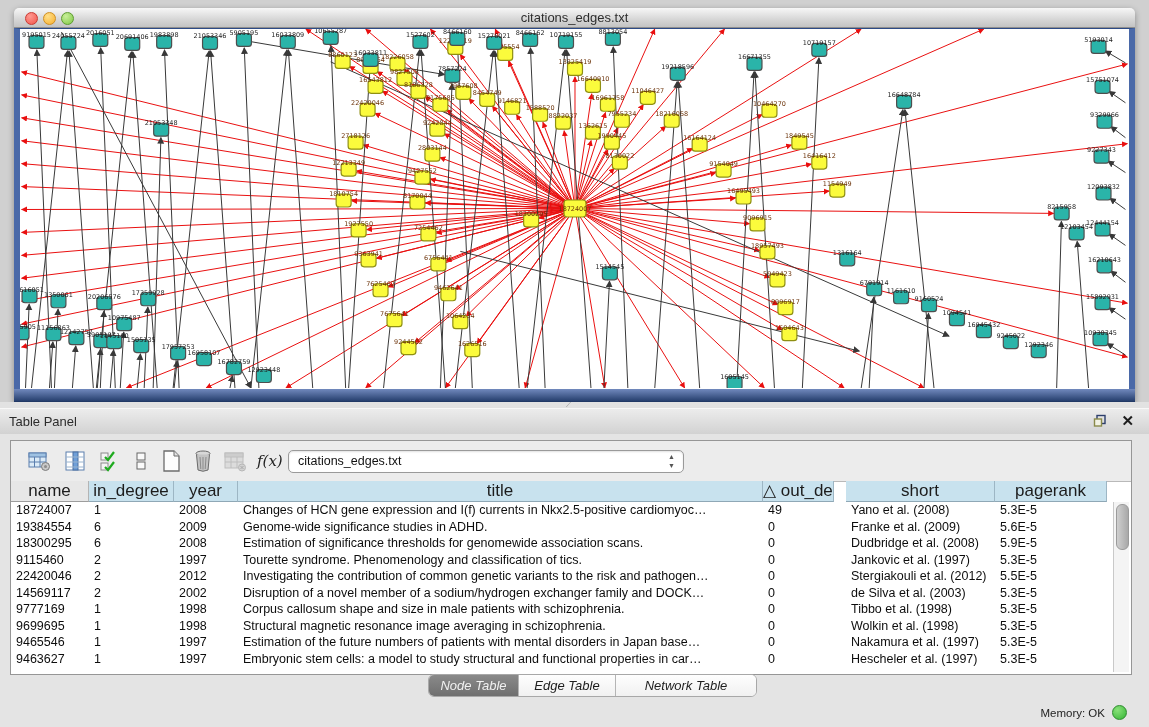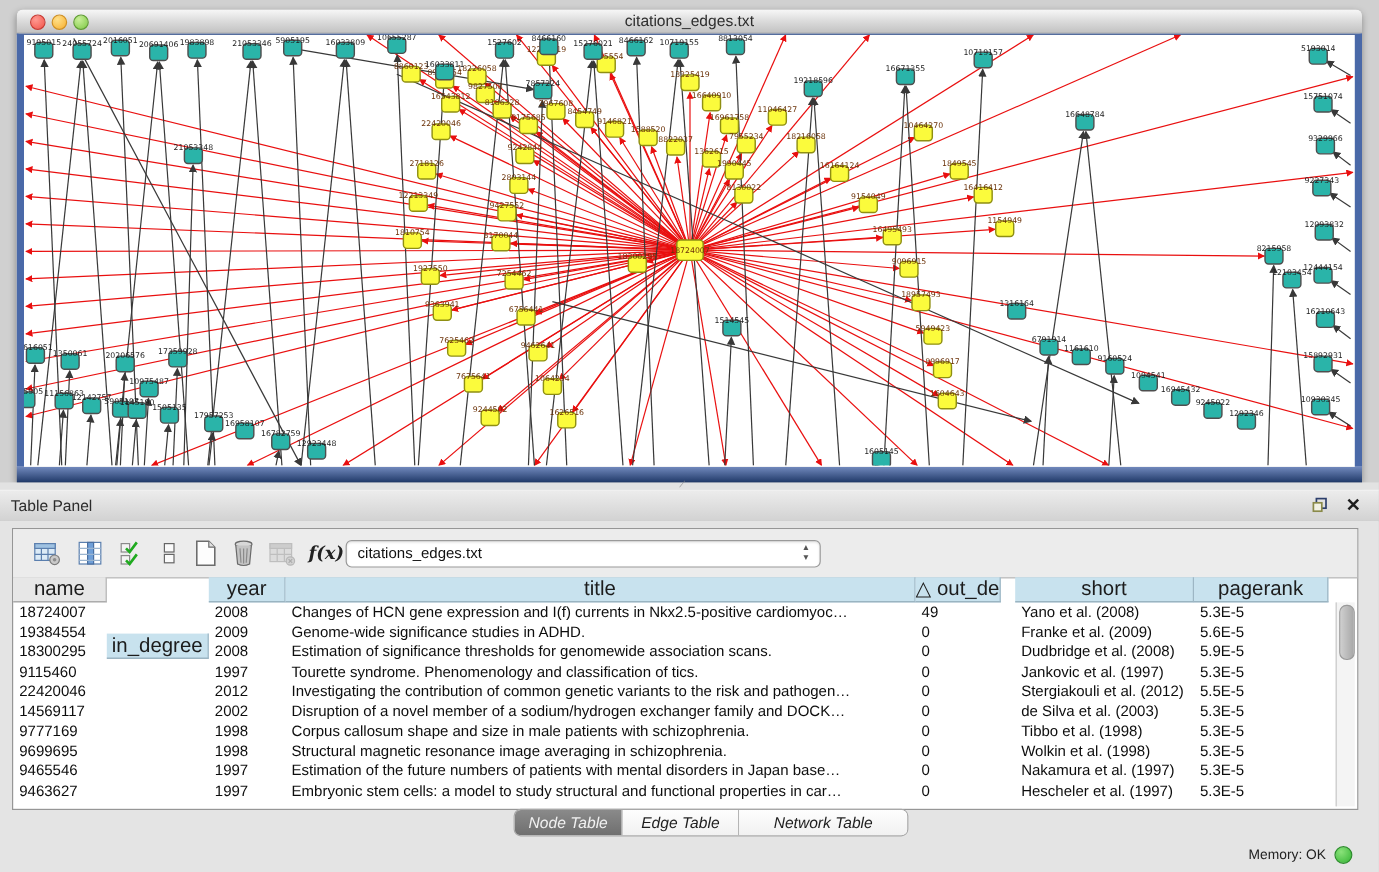--- a/index.html
+++ b/index.html
@@ -36,38 +36,38 @@
     background:linear-gradient(#ececec,#d2d2d2);border-top:1px solid #f8f8f8;
     border-bottom:1px solid #b5b5b5;}
   .tp-title{position:absolute;left:9px;top:5px;font-size:13px;color:#2c2c2c;}
   .tp-float{position:absolute;right:42px;top:5px;width:14px;height:14px;}
   .tp-close{position:absolute;right:15px;top:3px;font-size:15px;font-weight:bold;color:#1d1d1d;}
   .tp-bg{position:absolute;left:0;top:434px;width:1149px;height:293px;background:#e4e4e4;}
   .tp-box{position:absolute;left:10px;top:440px;width:1120px;height:233px;
     background:#fff;border:1px solid #969696;}
   .toolbar{position:absolute;left:0;top:0;width:100%;height:40px;background:#ececec;
     border-bottom:1px solid #b9b9b9;}
-  .tico{position:absolute;top:8px;width:24px;height:24px;font-weight:bold;}
+  .tico{position:absolute;top:8px;width:24px;height:24px;}
   .fx{font-family:"DejaVu Serif",serif;font-style:italic;font-size:15px;color:#222;
     line-height:24px;}
   .combo{position:absolute;left:277px;top:9px;width:394px;height:21px;background:#fff;
     border:1px solid #9a9a9a;border-radius:5px;box-shadow:inset 0 1px 2px rgba(0,0,0,.12);}
   .combo-text{position:absolute;left:9px;top:3px;font-size:12.5px;color:#111;}
   .combo-arrows{position:absolute;right:8px;top:1px;font-size:7px;color:#555;line-height:9px;}
   
   .thead{position:absolute;left:0;top:40px;height:21px;width:1103px;display:flex;}
   .th{box-sizing:border-box;height:21px;line-height:20px;text-align:center;
     font-size:17px;color:#1c1c1c;border-right:1px solid #9db6c4;border-bottom:1px solid #8fa8b6;
     background:#c8e2ee;overflow:hidden;white-space:nowrap;}
   .th.plain{background:#e7e7e7;border-right:1px solid #b4b4b4;border-bottom:1px solid #9d9d9d;}
   .tbody{position:absolute;left:0;top:61px;width:1103px;}
   .trow{display:flex;height:16.5px;}
   .td{box-sizing:border-box;padding-left:5px;font-size:12.5px;color:#0d0d0d;
     line-height:16.5px;overflow:hidden;white-space:nowrap;}
-  .c0{width:78px;}.c1{width:85px;margin-top:47px;}.c2{width:64px;}.c3{width:525px;}
+  .c0{width:78px;}.c1{width:85px;}.c2{width:64px;}.c3{width:525px;}
   .c4{width:71px;}.c5{width:149px;margin-left:12px;}.c6{width:112px;}
   .vscroll{position:absolute;right:2px;top:61px;width:15px;height:170px;background:#f4f4f4;
     border-left:1px solid #c9c9c9;}
   .vthumb{position:absolute;left:1.5px;top:2px;width:11px;height:44px;border-radius:6px;
     background:linear-gradient(90deg,#cfcfcf,#a8a8a8);border:1px solid #9a9a9a;}
   
   .tabs{position:absolute;left:428px;top:674px;height:21px;display:flex;
     border:1px solid #a8a8a8;border-radius:6px;overflow:hidden;background:#fdfdfd;font-style:italic;}
   .tab{height:21px;line-height:21px;text-align:center;font-size:13px;color:#1e1e1e;
     border-right:1px solid #b5b5b5;background:linear-gradient(#fefefe,#f1f1f1);}

